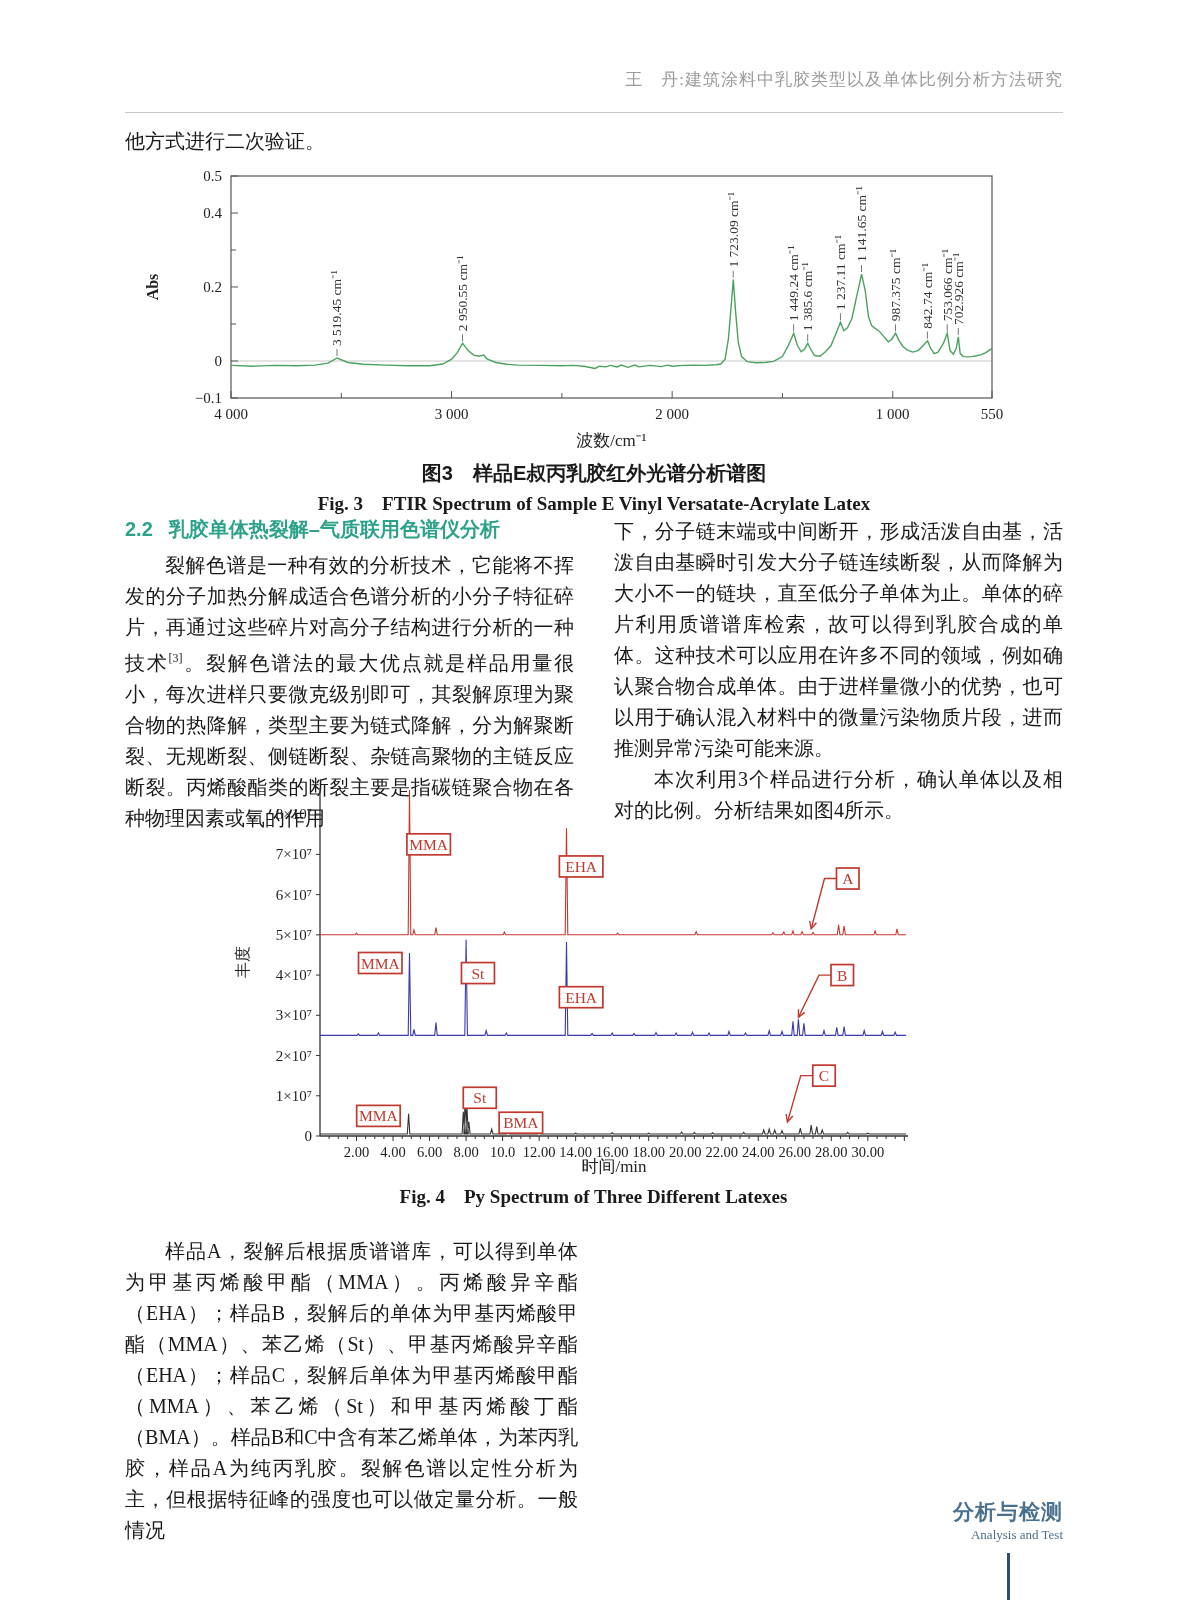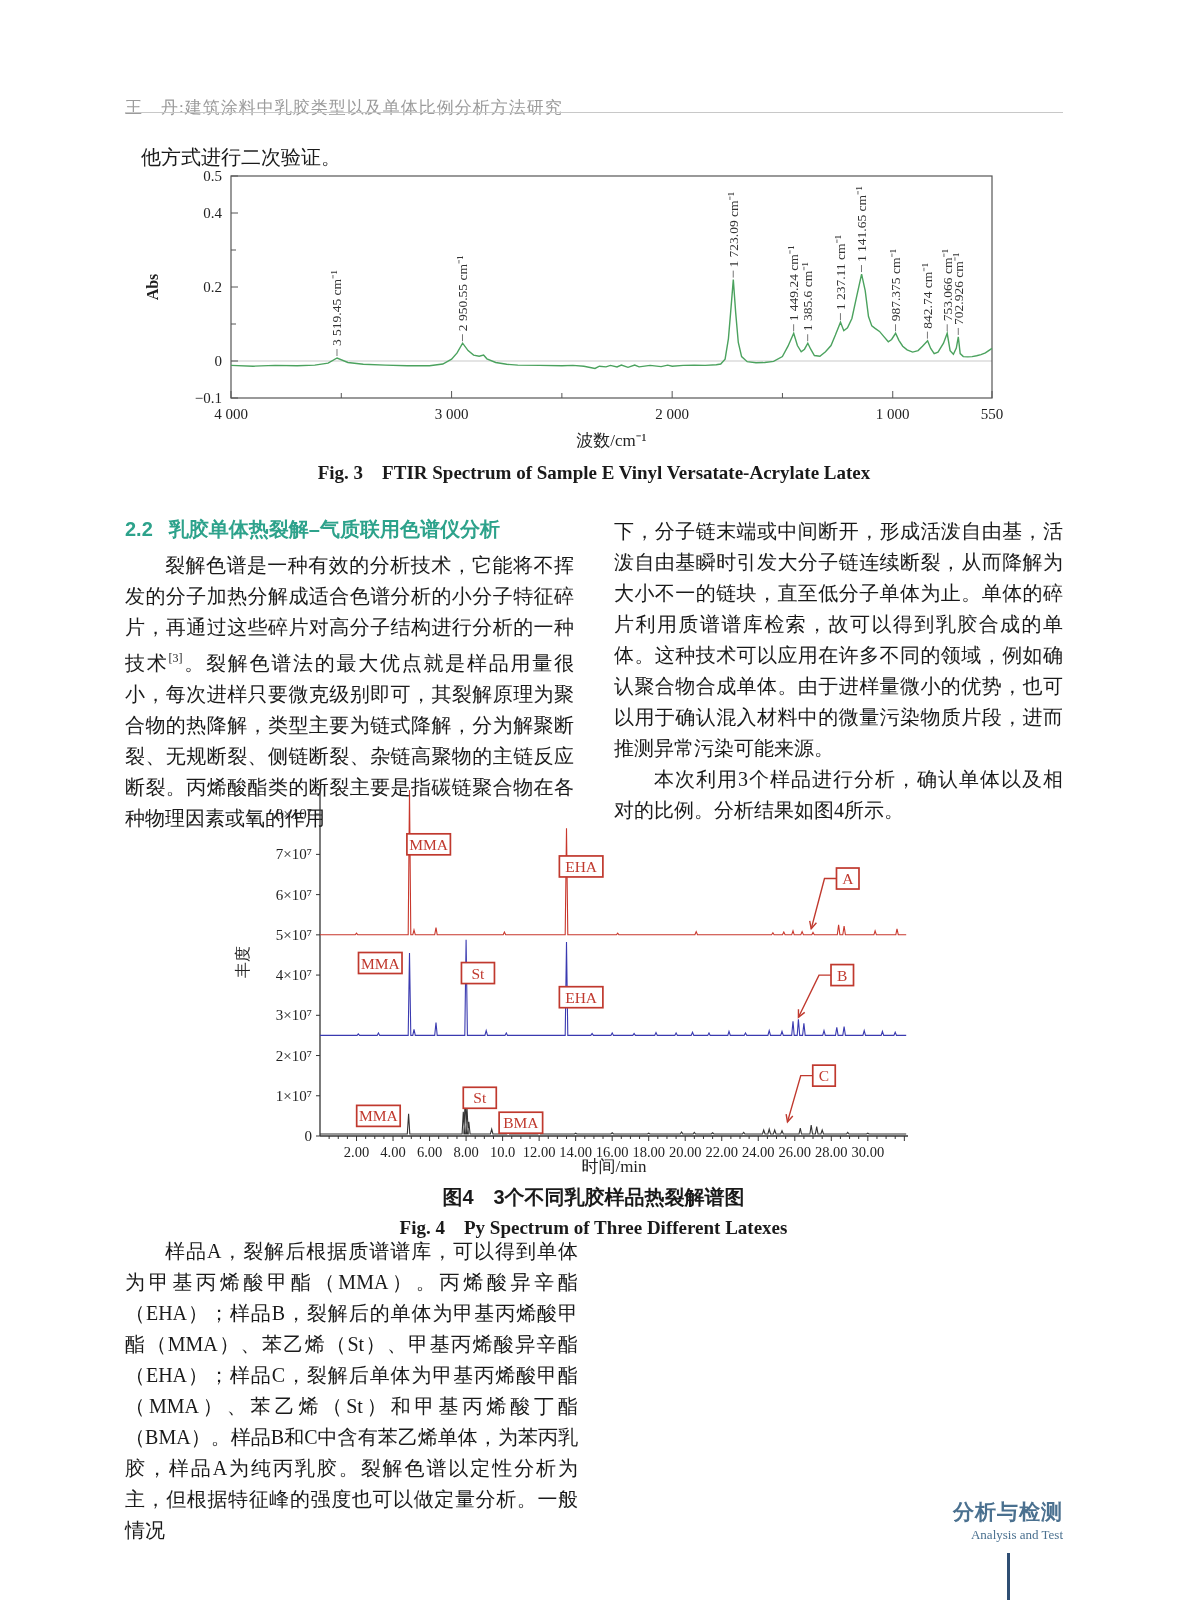--- a/index.html
+++ b/index.html
@@ -1,21 +1,21 @@
 <!DOCTYPE html>
 <html><head>
 <meta charset="utf-8">
 <style>
   html,body{margin:0;padding:0;background:#e8e8e8;}
   .page{position:relative;width:1187px;height:1600px;background:#ffffff;margin:0 auto;
         font-family:"Liberation Serif", serif;color:#1a1a1a;overflow:hidden;}
-  .running-head{position:absolute;top:96px;left:125px;width:938px;
+  .running-head{position:absolute;top:68px;left:125px;width:938px;text-align:right;
         font-size:17px;color:#9b9b9b;letter-spacing:1px;}
   .head-rule{position:absolute;top:112px;left:125px;width:938px;height:1px;background:#c8c8c8;}
-  .intro{position:absolute;top:128px;left:125px;width:938px;font-size:20px;margin:16px;}
+  .intro{position:absolute;top:128px;left:125px;width:938px;font-size:20px;margin:0;}
   .figure{position:absolute;margin:0;}
   .fig3{top:160px;left:124px;width:940px;}
   .fig4{top:778px;left:0;width:1187px;}
   .fig4 .chart{margin-left:230px;width:700px;}
   .figcap{text-align:center;}
   .cap-zh{font-size:20px;font-weight:bold;font-family:"Liberation Sans",sans-serif;margin-top:4px;}
   .cap-en{font-size:19px;font-weight:bold;margin-top:4px;}
   .cols{position:absolute;left:125px;width:938px;display:flex;gap:40px;}
   .cols-top{top:516px;}
   .cols-bottom{top:1236px;}
@@ -117,20 +117,21 @@
           <line x1="834.2676272463768" y1="174.95" x2="834.2676272463768" y2="167.95" stroke="#777" stroke-width="1"></line>
           <g transform="translate(834.2676272463768,164.95) rotate(-90)">
             <text x="0" y="4.5" fill="#333" font-size="13.5">702.926 cm⁻¹</text>
           </g>
           <g transform="translate(34,127) rotate(-90)">
             <text x="0" y="0" fill="#222" font-size="16" text-anchor="middle" font-weight="bold">Abs</text>
           </g>
           <text x="487.5" y="286" fill="#222" text-anchor="middle" font-size="17">波数/cm⁻¹</text>
         </svg></div>
     <figcaption class="figcap">
+      <div class="cap-zh">图3　样品E叔丙乳胶红外光谱分析谱图</div>
       <div class="cap-en">Fig. 3　FTIR Spectrum of Sample E Vinyl Versatate-Acrylate Latex</div>
     </figcaption>
   </figure>
 
   <div class="cols cols-top">
     <div class="col">
       <h3 class="sec"><span class="sec-num">2.2</span><span class="sec-t">乳胶单体热裂解–气质联用色谱仪分析</span></h3>
       <p class="p"><span>裂解色谱是一种有效的分析技术，它能将不挥发的分子加热分解成适合色谱分析的小分子特征碎片，再通过这些碎片对高分子结构进行分析的一种技术</span><sup>[3]</sup><span>。裂解色谱法的最大优点就是样品用量很小，每次进样只要微克级别即可，其裂解原理为聚合物的热降解，类型主要为链式降解，分为解聚断裂、无规断裂、侧链断裂、杂链高聚物的主链反应断裂。丙烯酸酯类的断裂主要是指碳链聚合物在各种物理因素或氧的作用</span></p>
     </div>
     <div class="col">
@@ -270,21 +271,20 @@
           <polyline points="582.75,297.6531791907514 570.75,297.6531791907514 557.4782608695652,343.91907514450867" fill="none" stroke="#c0392e" stroke-width="1.4"></polyline>
           <polyline points="562.8093817047812,337.9542490246351 557.4782608695652,343.91907514450867 556.1197299118451,336.0352693606936" fill="none" stroke="#c0392e" stroke-width="1.4"></polyline>
           <rect x="582.75" y="287.1531791907514" width="22.5" height="21" fill="#fff" stroke="#c0392e" stroke-width="1.7"></rect>
           <text x="594" y="303.1531791907514" fill="#c0392e" text-anchor="middle" font-size="15.5">C</text>
           <g transform="translate(18,184) rotate(-90)">
             <text x="0" y="0" fill="#222" font-size="16" text-anchor="middle">丰度</text>
           </g>
           <text x="384" y="394" fill="#222" text-anchor="middle" font-size="17">时间/min</text>
         </svg></div>
     <figcaption class="figcap">
-      <div class="cap-zh">图4　3个不同乳胶样品热裂解谱图</div>
       <div class="cap-en">Fig. 4　Py Spectrum of Three Different Latexes</div>
     </figcaption>
   </figure>
 
   <div class="cols cols-bottom">
     <div class="col">
       <p class="p">样品A，裂解后根据质谱谱库，可以得到单体为甲基丙烯酸甲酯（MMA）。丙烯酸异辛酯（EHA）；样品B，裂解后的单体为甲基丙烯酸甲酯（MMA）、苯乙烯（St）、甲基丙烯酸异辛酯（EHA）；样品C，裂解后单体为甲基丙烯酸甲酯（MMA）、苯乙烯（St）和甲基丙烯酸丁酯（BMA）。样品B和C中含有苯乙烯单体，为苯丙乳胶，样品A为纯丙乳胶。裂解色谱以定性分析为主，但根据特征峰的强度也可以做定量分析。一般情况</p>
     </div>
   </div>
 

